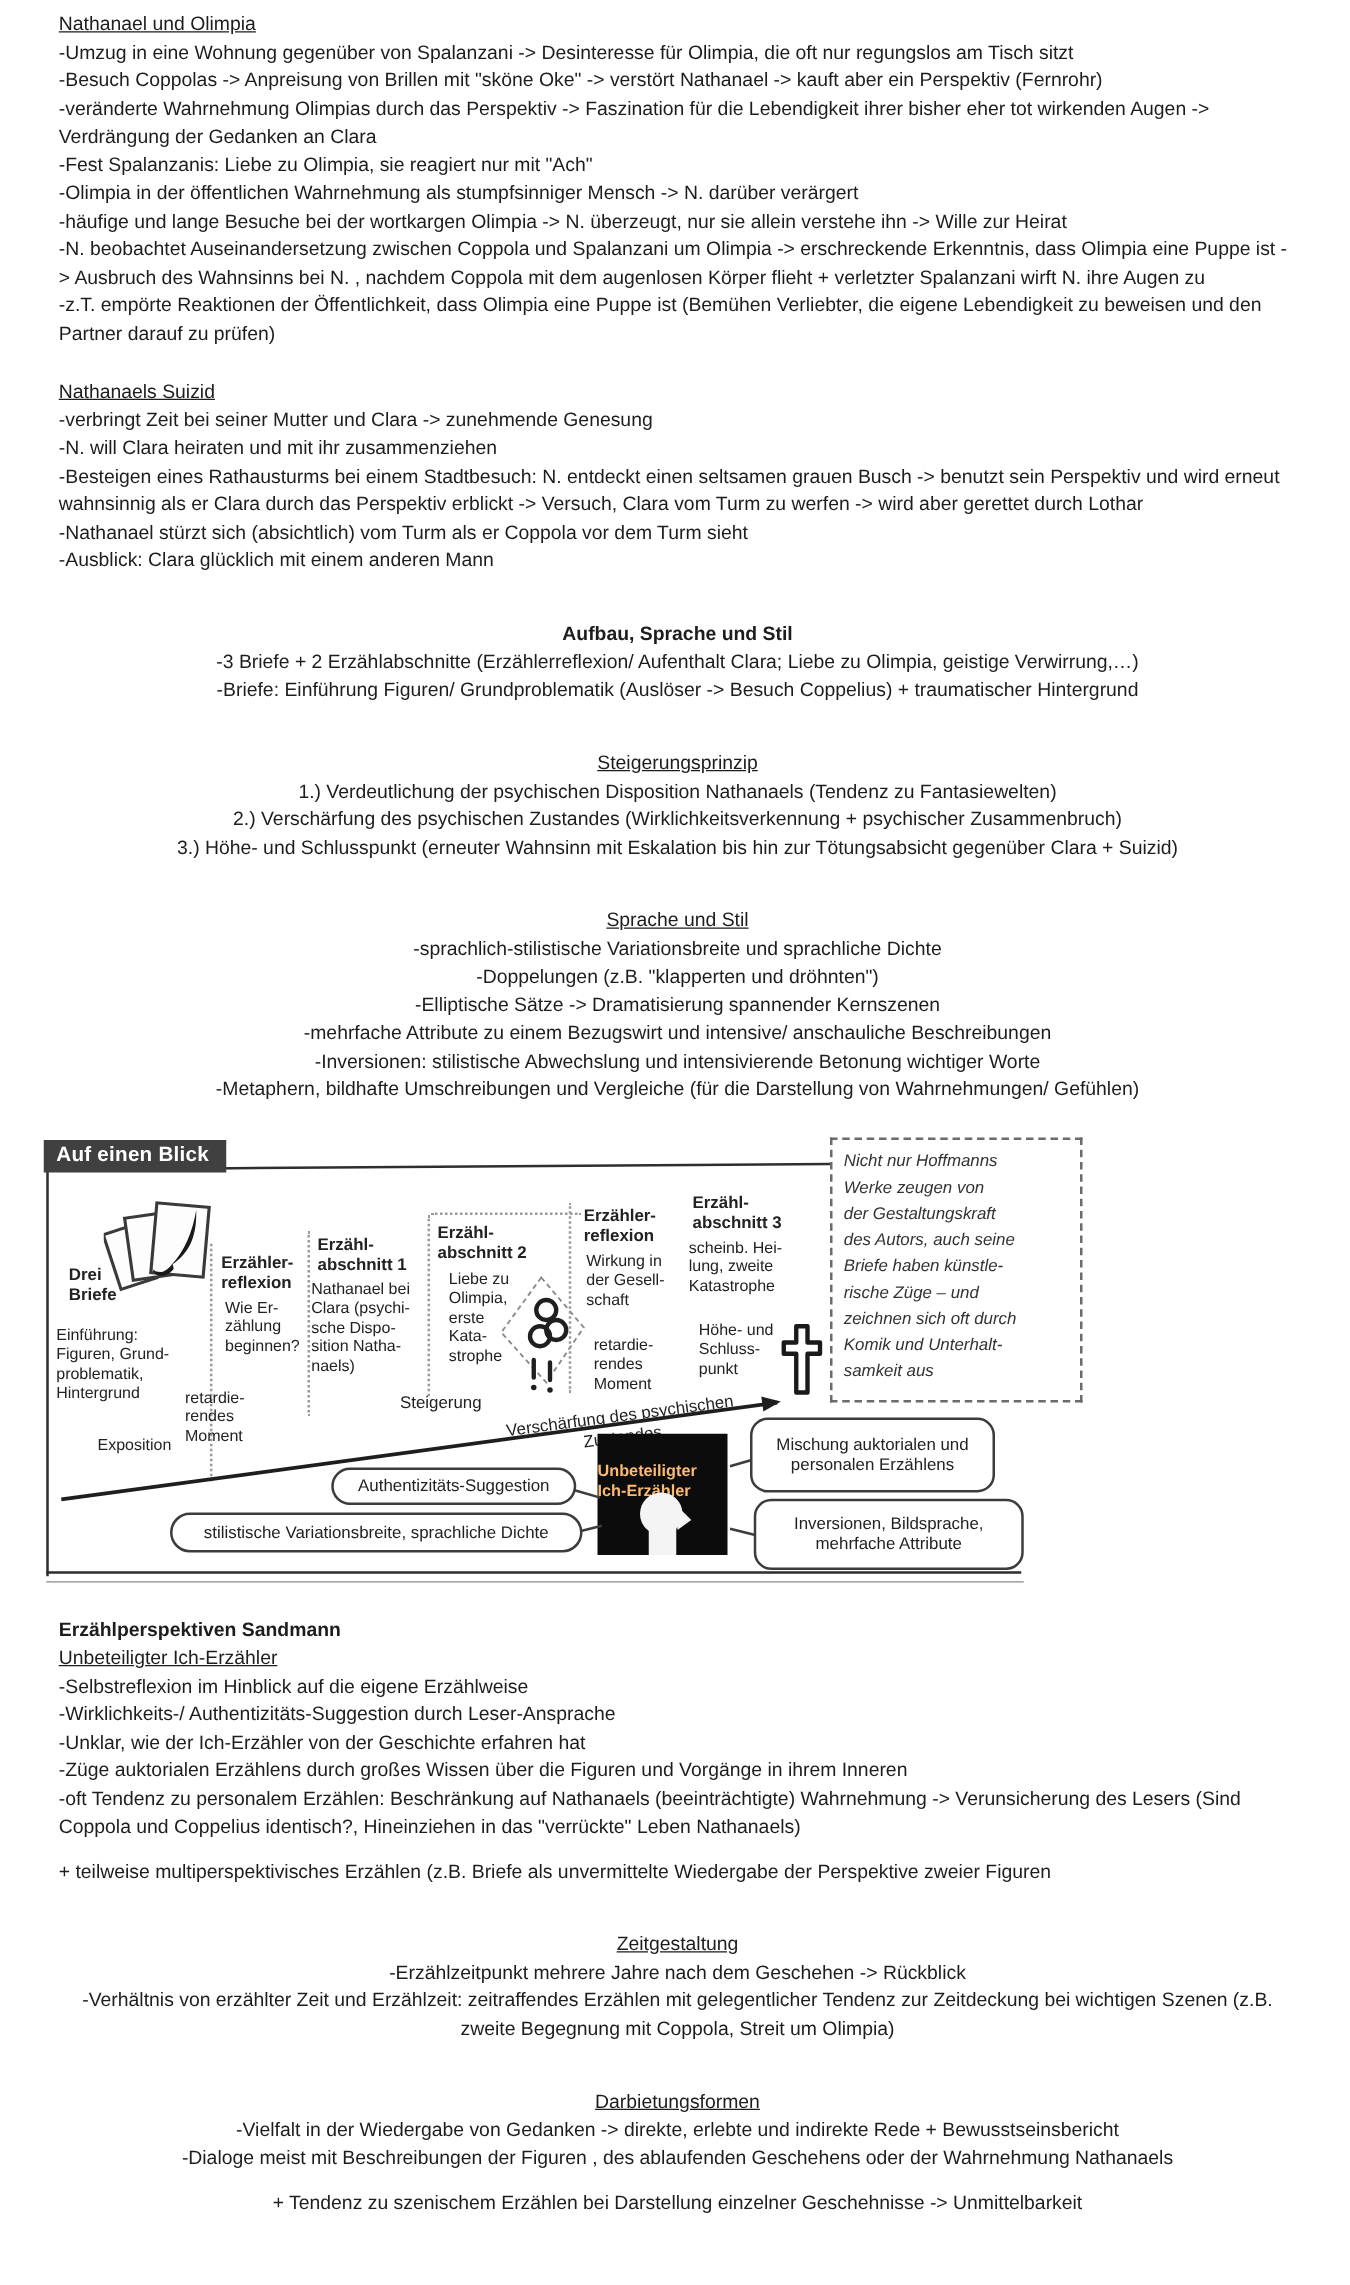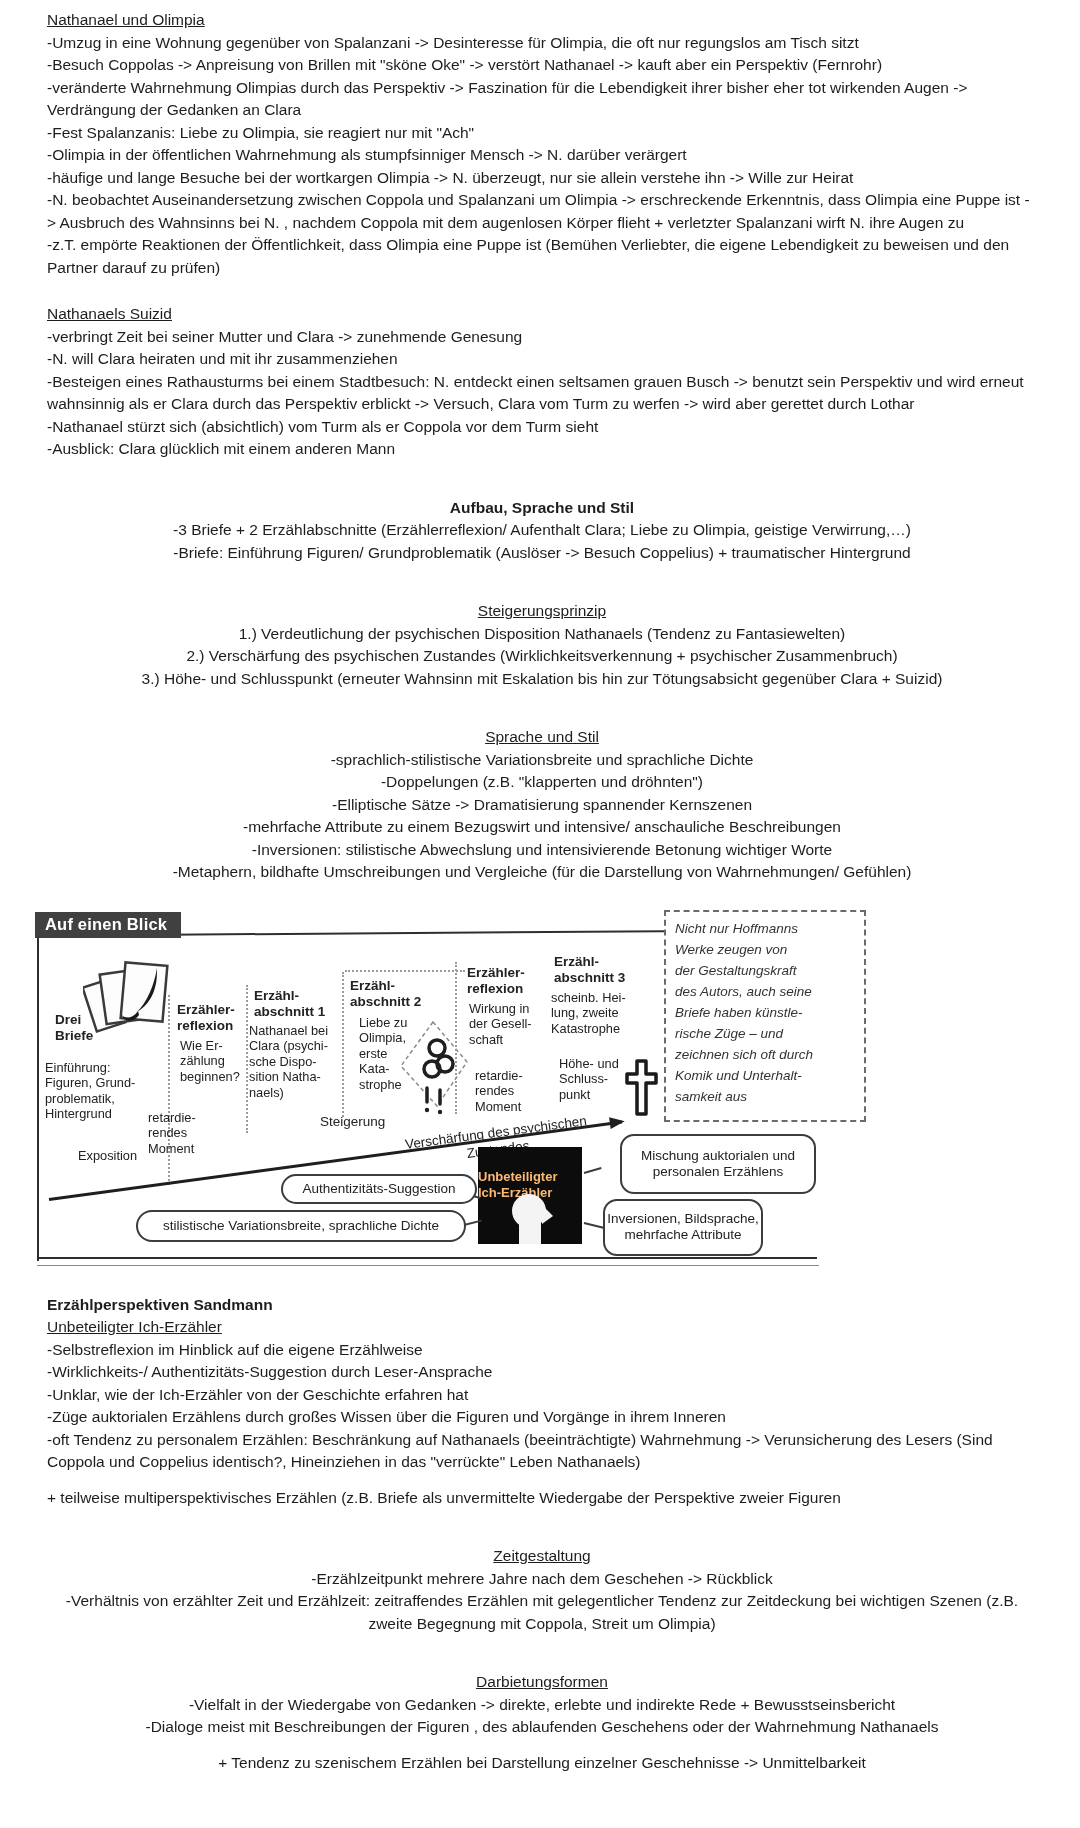--- a/index.html
+++ b/index.html
@@ -43,24 +43,24 @@
              transform-origin:left center;transform:rotate(-7.7deg);}
   .fig-arrow:after{content:"";position:absolute;right:-3px;top:-5px;
              border-left:15px solid #1e1e1e;border-top:6px solid transparent;border-bottom:6px solid transparent;}
   .arrow-label{left:330px;top:214px;width:260px;text-align:center;font-size:13.5px;line-height:17px;
              transform:rotate(-7.5deg);}
   .narrator{left:441px;top:237px;width:104px;height:97px;background:#0c0c0c;color:#fdba74;
             font-weight:bold;font-size:13px;line-height:16px;padding-top:6px;box-sizing:border-box;}
   .narrator svg{position:absolute;left:21px;bottom:0;}
   .bubble{border:2px solid #3c3c3c;background:#fff;display:flex;align-items:center;justify-content:center;
           text-align:center;font-size:13.5px;line-height:16px;box-sizing:border-box;}
-  .bub1{left:244px;top:264px;width:196px;height:30px;border-radius:16px;text-align:right;}
+  .bub1{left:228px;top:264px;width:196px;height:30px;border-radius:16px;text-align:right;}
   .bub2{left:99px;top:300px;width:330px;height:32px;border-radius:17px;}
-  .bub3{left:563px;top:224px;width:196px;height:60px;border-radius:14px;margin-left:20px;}
-  .bub4{left:566px;top:289px;width:160px;height:57px;border-radius:14px;}
+  .bub3{left:563px;top:224px;width:196px;height:60px;border-radius:14px;}
+  .bub4{left:566px;top:289px;width:216px;height:57px;border-radius:14px;}
   .tail{height:2px;background:#3c3c3c;transform-origin:left center;}
   .t1{left:422px;top:281px;width:22px;transform:rotate(16deg);}
   .t2{left:427px;top:314px;width:18px;transform:rotate(-14deg);}
   .t3{left:547px;top:262px;width:18px;transform:rotate(-16deg);}
   .t4{left:547px;top:312px;width:20px;transform:rotate(14deg);}
 </style>
 </head>
 <body>
 
 <div id="doc">

